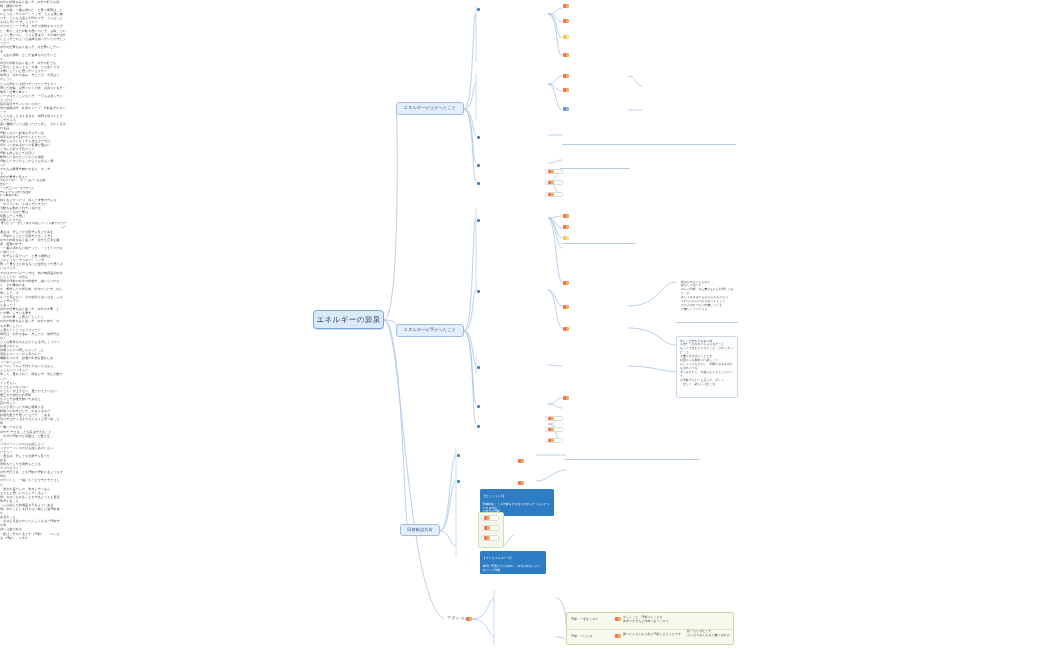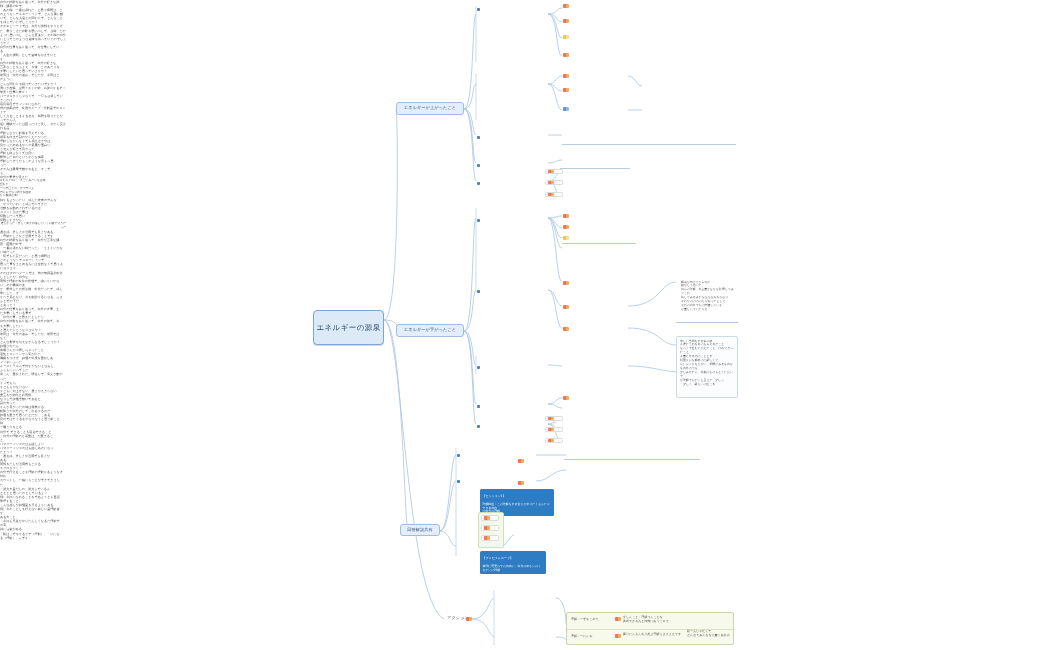--- a/index.html
+++ b/index.html
@@ -144,21 +144,21 @@
     <g fill="none" stroke="#b6cce6" stroke-width="0.7">
       <path d="M476,6 L476,62"></path>
       <path d="M476,74 L476,120"></path>
       <path d="M476,208 L476,292"></path>
       <path d="M476,356 L476,374"></path>
       <path d="M456,448 L456,556"></path>
       <path d="M494,590 L494,645"></path>
     </g>
   </svg>
 
-  <div class="node root" style="left:313px;top:310px;width:71px;height:35px;justify-content:center;">
+  <div class="node root" style="left:313px;top:310px;width:71px;height:19px;justify-content:center;">
     <span>エネルギーの源泉</span>
   </div>
 
   <div class="node branch" style="left:396px;top:102px;width:68px;height:13px;">
     <span>エネルギーが上がったこと</span>
   </div>
   <div class="node branch" style="left:396px;top:324px;width:68px;height:13px;">
     <span>エネルギーが下がったこと</span>
   </div>
   <div class="node branch" style="left:400px;top:524px;width:40px;height:12px;">

